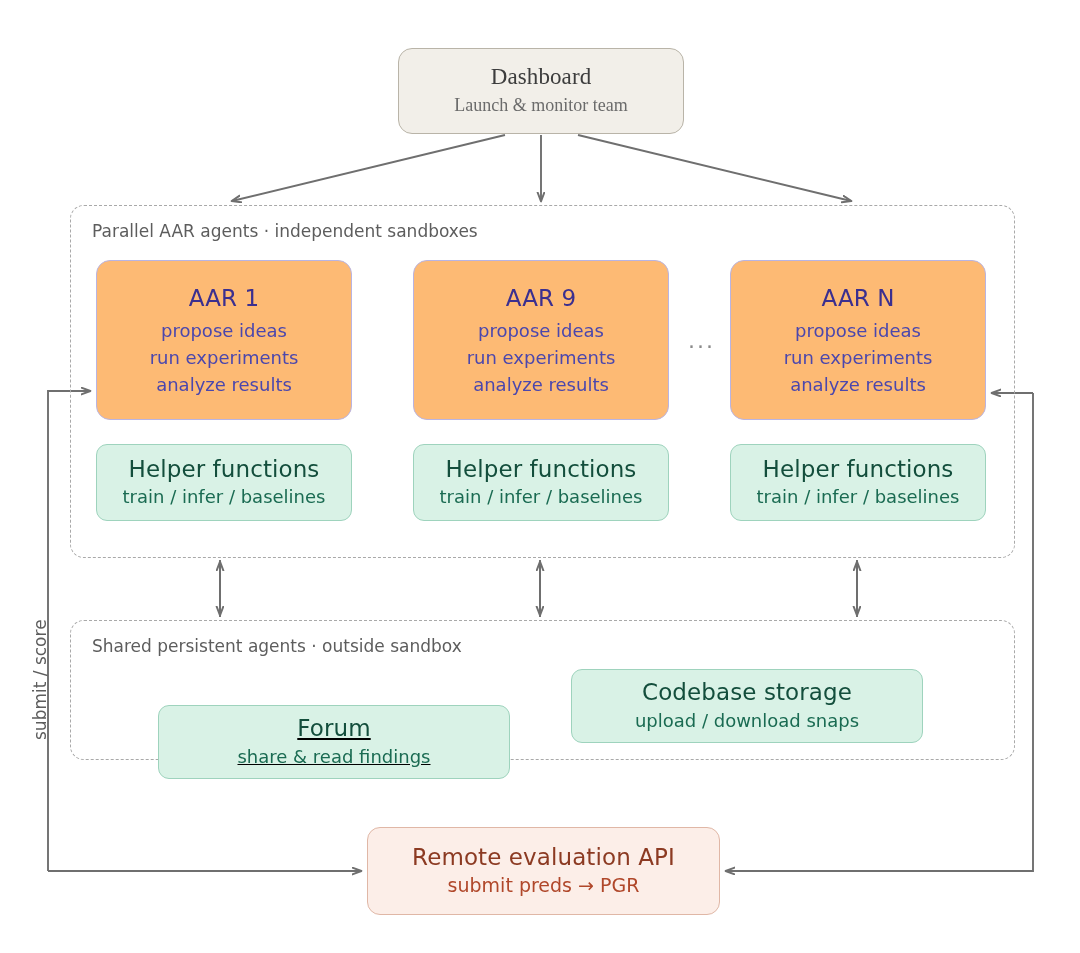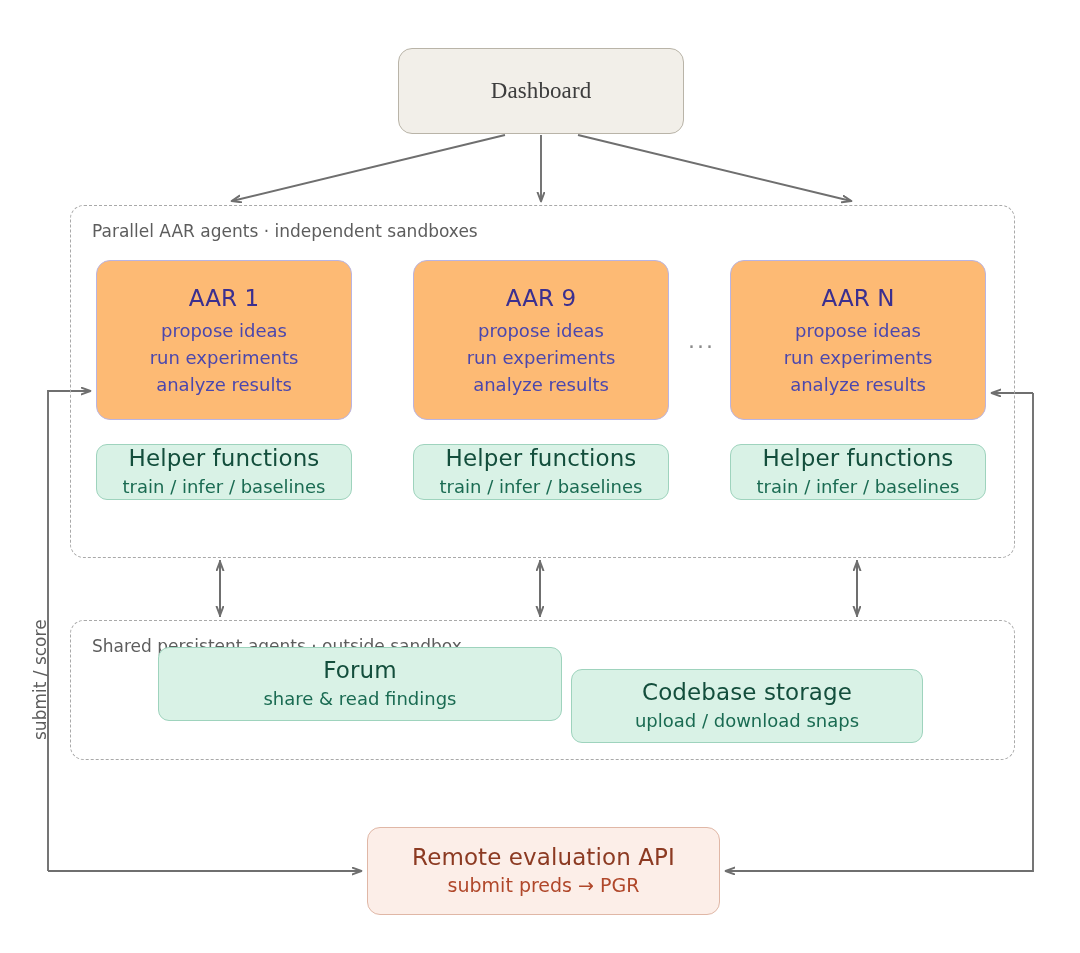--- a/index.html
+++ b/index.html
@@ -62,21 +62,21 @@
     width: 256px; height: 160px;
     background: #fdba74;
     border-color: #b9b4e2;
     border-radius: 14px;
     padding-top: 2px;
   }
   .n-aar .title { color: #3b2f8f; margin-bottom: 5px; }
   .n-aar .sub { color: #4b47ad; }
   
   .n-helper {
-    width: 256px; height: 56px;
+    width: 256px; height: 77px;
     background: #d9f2e6;
     border-color: #9ed3bd;
     border-radius: 11px;
   }
   .n-helper .title { color: #134e3c; }
   .n-helper .sub { color: #1a6b52; }
   
   .n-shared {
     height: 74px;
     background: #d9f2e6;
@@ -155,20 +155,21 @@
 
       <path d="M48,871 L361,871" marker-end="url(#ah)"></path>
 
       <path d="M1033,393 L992,393" marker-end="url(#ah)"></path>
       <path d="M1033,393 L1033,871 L726,871" marker-end="url(#ah)"></path>
     </g>
   </svg>
 
   <div class="node n-dashboard">
     <div class="title">Dashboard</div>
+    <div class="sub">Launch &amp; monitor team</div>
   </div>
 
   <div class="group" style="left:70px; top:205px; width:945px; height:353px;"></div>
   <div class="group-label" style="left:92px; top:221px;">Parallel AAR agents · independent sandboxes</div>
 
   <div class="node n-aar" style="left:96px; top:260px;">
     <div class="title">AAR 1</div>
     <div class="sub" style="white-space:pre-line;">propose ideas
 run experiments
 analyze results</div>
@@ -201,21 +202,21 @@
   </div>
 
   <div class="node n-helper" style="left:730px; top:444px;">
     <div class="title">Helper functions</div>
     <div class="sub">train / infer / baselines</div>
   </div>
 
   <div class="group" style="left:70px; top:620px; width:945px; height:140px;"></div>
   <div class="group-label" style="left:92px; top:636px;">Shared persistent agents · outside sandbox</div>
 
-  <div class="node n-shared" style="left:158px; top:647px; width:404px;">
+  <div class="node n-shared" style="left:158px; top:705px; width:352px;text-decoration:underline;">
     <div class="title">Forum</div>
     <div class="sub">share &amp; read findings</div>
   </div>
 
   <div class="node n-shared" style="left:571px; top:669px; width:352px;">
     <div class="title">Codebase storage</div>
     <div class="sub">upload / download snaps</div>
   </div>
 
   <div class="node n-eval">

